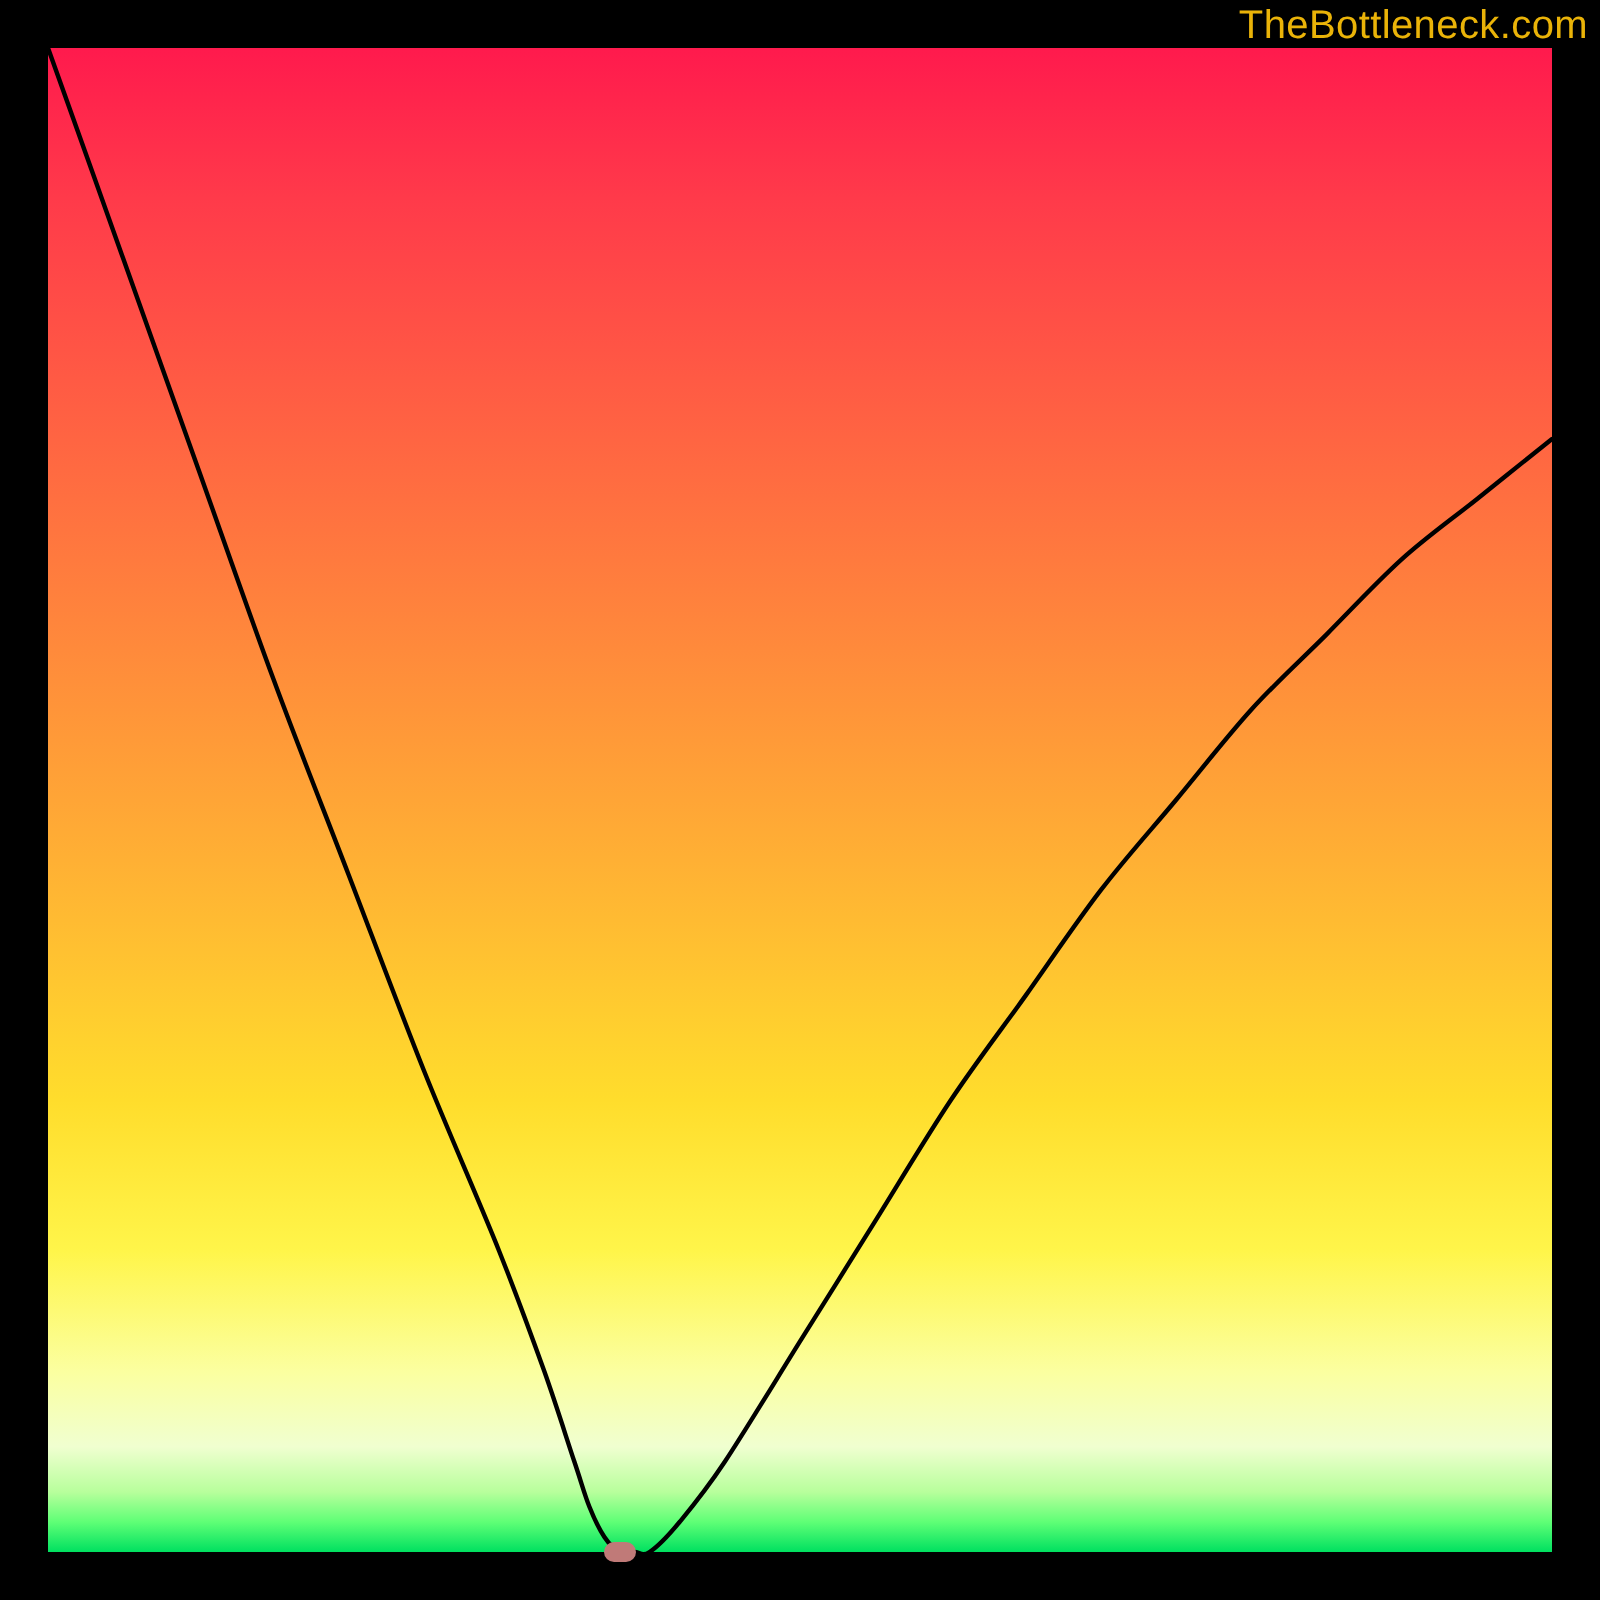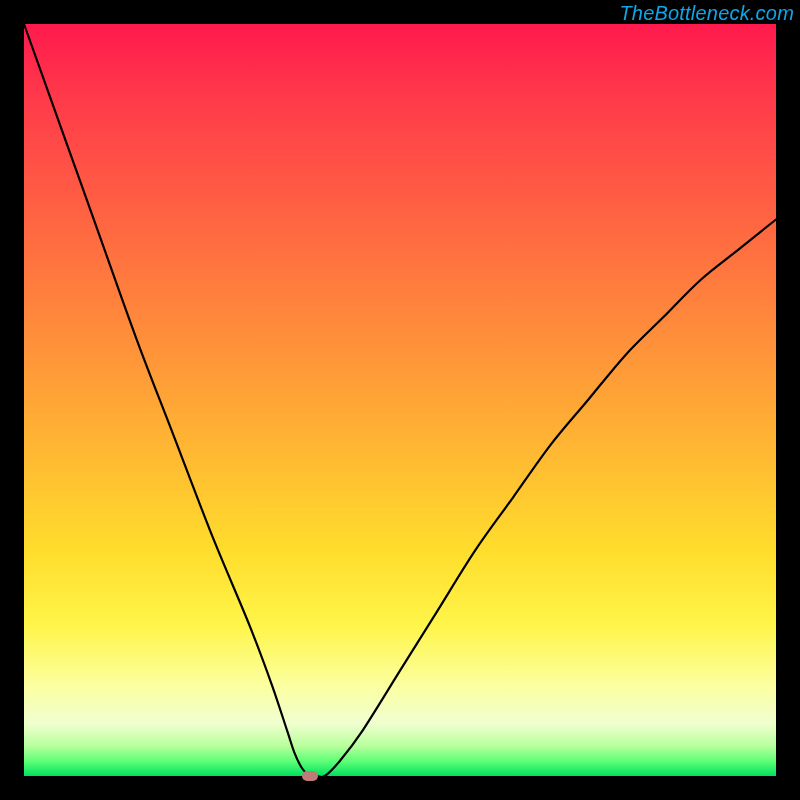--- a/index.html
+++ b/index.html
@@ -40,26 +40,25 @@
       #f0ffd0 93%,
       #b8ff9c 96%,
       #5fff76 98%,
       #00e060 100%
     );
   }
   .watermark {
     position: absolute;
     top: 2px;
     right: 6px;
-    color: #0ea5e9;
+    color: #eab308;
     font-size: 20px;
     font-weight: 500;
     letter-spacing: 0.2px;
     user-select: none;
-    font-style: italic;
   }
   svg.curve {
     position: absolute;
     left: 0;
     top: 0;
     width: 752px;
     height: 752px;
     overflow: visible;
   }
   .marker {

